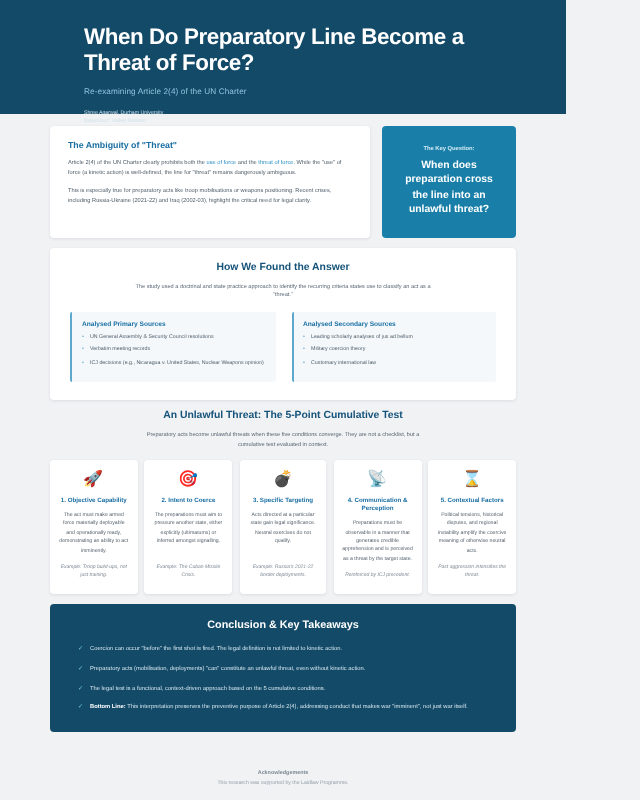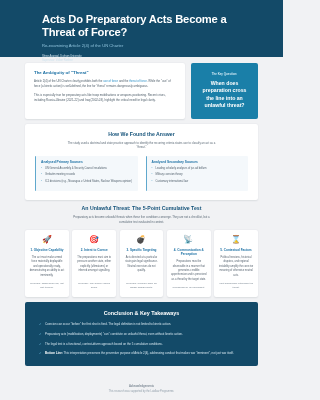--- a/index.html
+++ b/index.html
@@ -263,21 +263,21 @@
     color: #93a0ab;
     font-size: 2.6px;
   }
 </style>
 </head>
 <body>
 
 <div class="poster">
 
   <div class="header">
-    <div class="header-title">Acts Do Preparatory Acts Become a Threat of Force?</div>
+    <div class="header-title">When Do Preparatory Line Become a Threat of Force?</div>
     <div class="header-sub">Re-examining Article 2(4) of the UN Charter</div>
     <div class="header-meta">
       <div>Shree Agarwal, Durham University</div>
       <div>Supervisor: Volker Roeben</div>
     </div>
   </div>
 
   <div class="body-wrap">
 
     <div class="intro-row">

